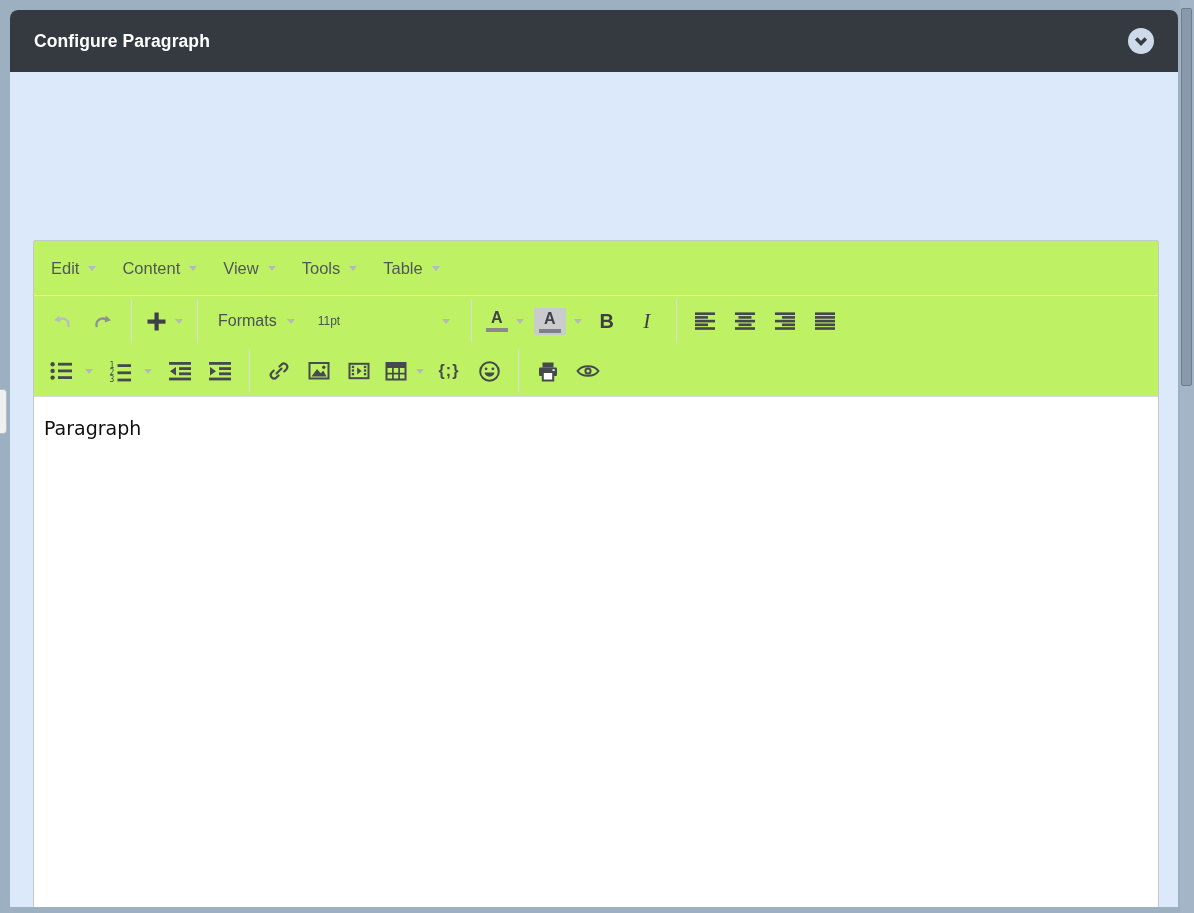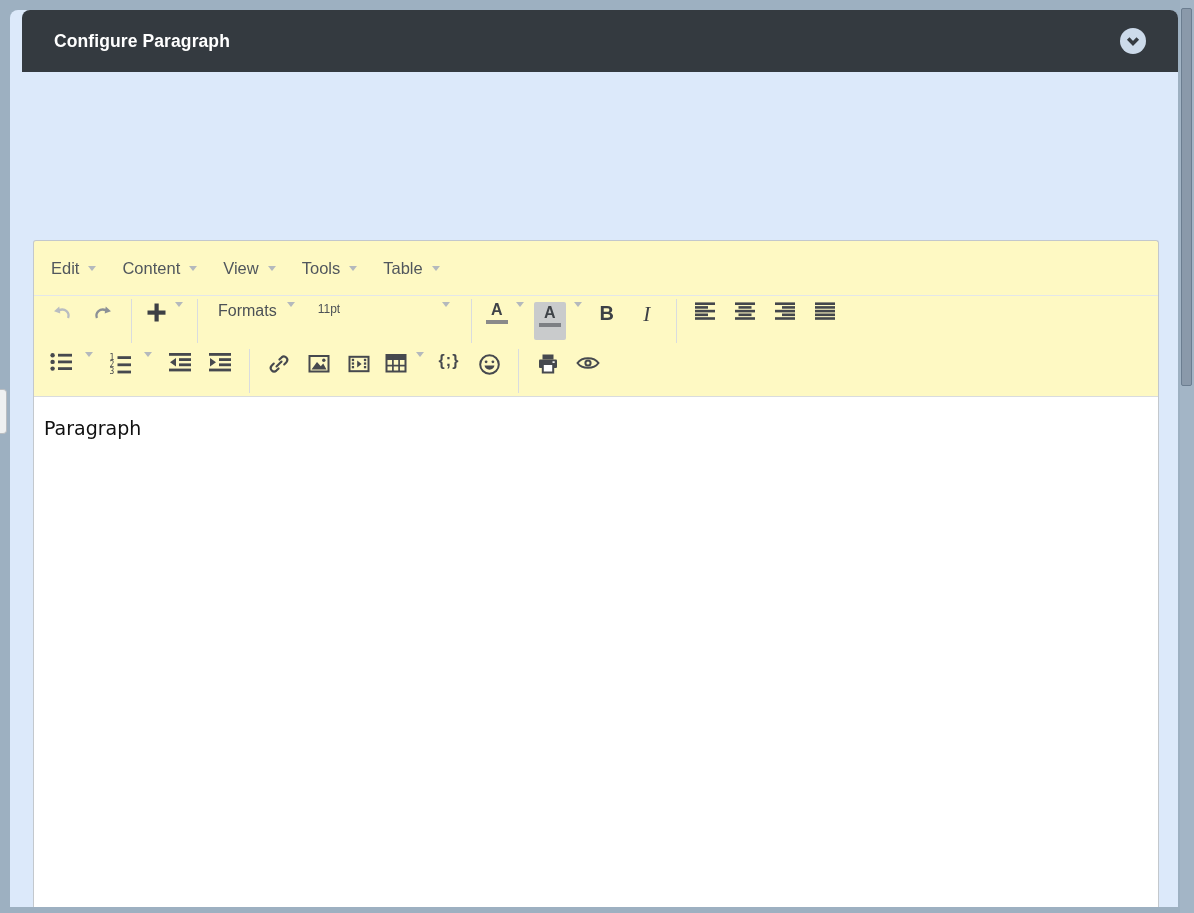--- a/index.html
+++ b/index.html
@@ -9,61 +9,60 @@
     background:#9db0c1;
     font-family:"Liberation Sans", sans-serif;
   }
   .panel {
     position:absolute; left:10px; top:10px; width:1168px; height:897px;
     background:#dce9fa; border-radius:8px 8px 0 0;
   }
   .panel-header {
     height:62px; background:#343a40; border-radius:8px 8px 0 0;
     display:flex; align-items:center; justify-content:space-between;
-    padding:0 32px;
-    margin-left:12px;
+    padding:0 24px;
   }
   .panel-title { color:#ffffff; font-size:17.5px; font-weight:700; letter-spacing:.1px; }
   .collapse-btn {
     width:26px; height:26px; border-radius:50%; background:#ccdaea;
     border:none; display:flex; align-items:center; justify-content:center; cursor:pointer; padding:0;
   }
   .panel-body { padding:0 23px; }
   .field-label { font-size:17px; color:#212529; }
   .lbl-custom-id { margin-top:31px; }
   .lbl-content { margin-top:30px; }
   .required { color:#e01f1f; margin-left:4px; }
   .text-input {
     display:block; margin-top:13px; width:605px; height:46px;
     background:#ffffff; border:1px solid #ced4da; border-radius:8px;
     padding:0 12px; font-size:16px; color:#212529; font-family:inherit;
   }
   .editor {
     position:absolute; left:23px; top:230px; width:1126px; bottom:0;
-    background:#fef9c3; border:1px solid #c3c8cd; border-bottom:none;
+    background:#bef264; border:1px solid #c3c8cd; border-bottom:none;
     border-radius:3px 3px 0 0; display:flex; flex-direction:column;
   }
   .menubar {
     height:55px; flex:0 0 55px; display:flex; align-items:center;
     padding:0 4px; border-bottom:1px solid #e4e7e9;
   }
   .menu-item {
     display:flex; align-items:center; gap:9px; padding:0 13px; height:100%;
     font-size:16.5px; color:#51575d; cursor:pointer; background:transparent; border:none; font-family:inherit;
   }
   .caret {
     width:0; height:0; display:inline-block;
     border-left:4.5px solid transparent; border-right:4.5px solid transparent;
     border-top:5px solid #b4b9bd;
   }
   .toolbar { display:flex; align-items:center; padding:0 8px; }
   .row1 { height:50px; flex:0 0 50px; }
   .row2 { height:51px; flex:0 0 51px; border-bottom:1px solid #d9dcde; }
   .tbtn {
-    min-width:34px; height:38px; display:flex; justify-content:center;
+    min-width:34px; height:38px; display:flex; align-items:center; justify-content:center;
     gap:8px; background:transparent; border:none; cursor:pointer; margin:8px 3px;
     font-family:inherit; padding:0 2px;
   }
   .tbtn.narrow { min-width:18px; margin-left:-2px; }
   .sep { width:1px; align-self:stretch; margin:3px 9px; background:#d9dcdf; }
   .formats-btn { font-size:16px; color:#4c5156; gap:10px; padding:0 8px; }
   .fontsize-btn { width:150px; justify-content:space-between; font-size:12px; color:#4c5156; padding:0 9px; }
   .glyph-bold { font-size:20px; font-weight:700; color:#3d4146; }
   .glyph-italic { font-size:21px; font-style:italic; font-family:"Liberation Serif", serif; color:#3d4146; }
   .glyph-code { font-size:16px; font-weight:700; color:#46494e; letter-spacing:1px; }

